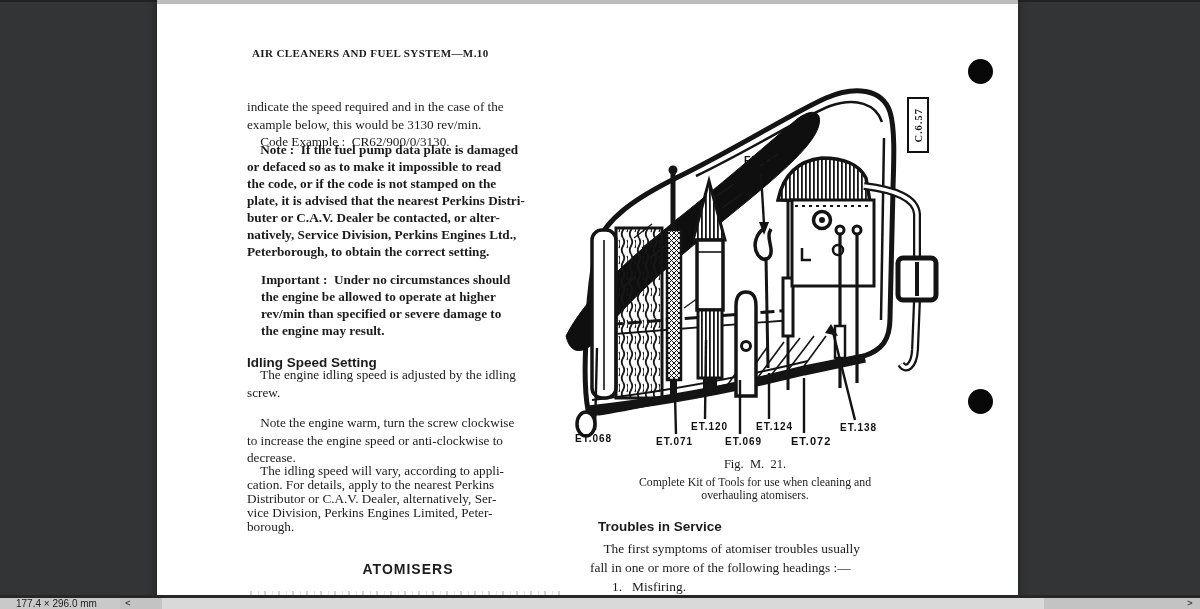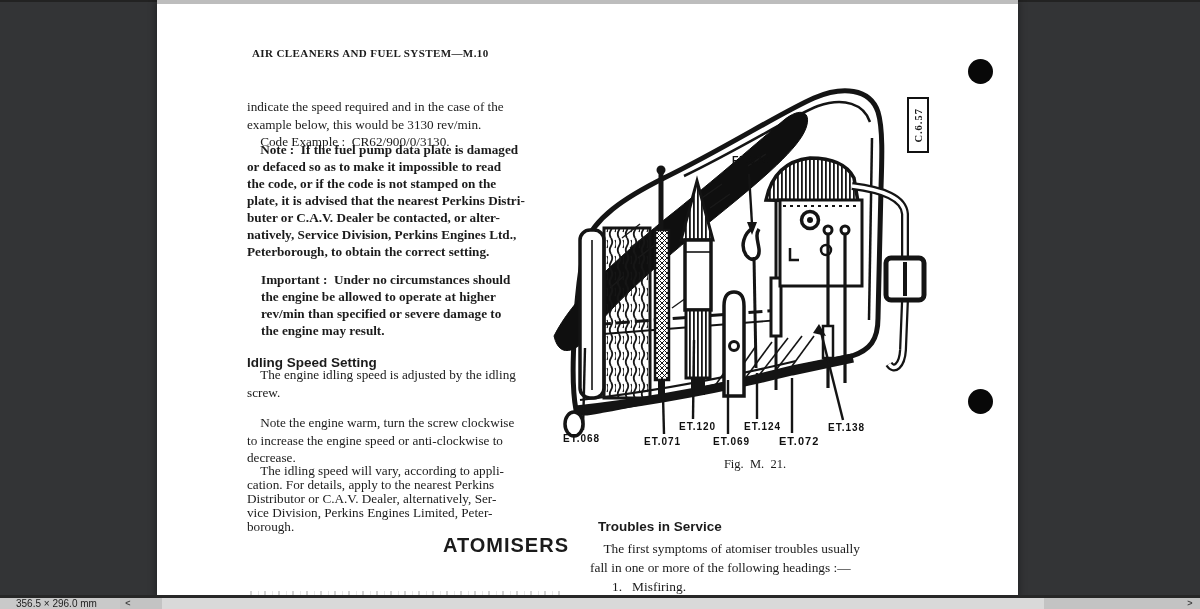--- a/index.html
+++ b/index.html
@@ -22,26 +22,26 @@
   .bold { font-weight:bold; line-height:17px; }
   .sans-head { position:absolute; font-family:"Liberation Sans", sans-serif; font-weight:bold; font-size:13.5px; white-space:pre; }
 
   .intro      { top:98px; }
   .note       { top:141px; }
   .important  { top:271px; left:104px; }
   .idling-h   { left:90px; top:355px; }
   .idling-p1  { top:366px; }
   .idling-p2  { top:414px; }
   .idling-p3  { top:464px; line-height:14px; }
-  .atomisers  { left:90px; top:534px; width:322px; text-align:right; font-size:20px; letter-spacing:1px; }
+  .atomisers  { left:90px; top:561px; width:322px; text-align:center; font-size:14px; letter-spacing:1px; }
   .clipped-line { position:absolute; left:93px; top:591px; width:315px; height:6px; opacity:.5;
         background:repeating-linear-gradient(90deg, rgba(0,0,0,.35) 0 2px, transparent 2px 8px, rgba(0,0,0,.2) 8px 9px, transparent 9px 14px); }
 
   
-  .figure-wrap { position:absolute; left:395px; top:78px; width:390px; height:380px; }
+  .figure-wrap { position:absolute; left:407px; top:78px; width:390px; height:380px; }
   .figure-wrap svg { position:absolute; left:0; top:0; }
   .fig-label { position:absolute; font-family:"Liberation Sans", sans-serif; font-weight:bold;
                font-size:10px; letter-spacing:1px; color:#101010; white-space:pre; }
   .l-et070 { left:180px; top:77px; }
   .l-et068 { left:11px;  top:355px; }
   .l-et071 { left:92px;  top:358px; }
   .l-et120 { left:127px; top:343px; }
   .l-et069 { left:161px; top:358px; }
   .l-et124 { left:192px; top:343px; }
   .l-et072 { left:227px; top:357px; font-size:11px; }
@@ -257,27 +257,29 @@
     </div>
 
     <div class="stamp">
       <span>C.6.57</span>
     </div>
 
     <div class="punch-dot dot-1"></div>
     <div class="punch-dot dot-2"></div>
 
     <div class="fig-no">Fig.  M.  21.</div>
+    <div class="fig-caption">Complete Kit of Tools for use when cleaning and
+overhauling atomisers.</div>
 
     <div class="sans-head troubles-h">Troubles in Service</div>
     <div class="txt troubles-p"> The first symptoms of atomiser troubles usually
 fall in one or more of the following headings :—</div>
     <div class="txt troubles-i1">1.   Misfiring.</div>
   </div>
 
   <div class="bottom-divider"></div>
   <div class="bottom-bar">
     <div class="scroll-thumb"></div>
-    <div class="status-field">356.5 × 296.0 mm</div>
+    <div class="status-field">177.4 × 296.0 mm</div>
     <div class="scroll-arrow arrow-left">&lt;</div>
     <div class="scroll-arrow arrow-right">&gt;</div>
   </div>
 </div>
 
 </body></html>

